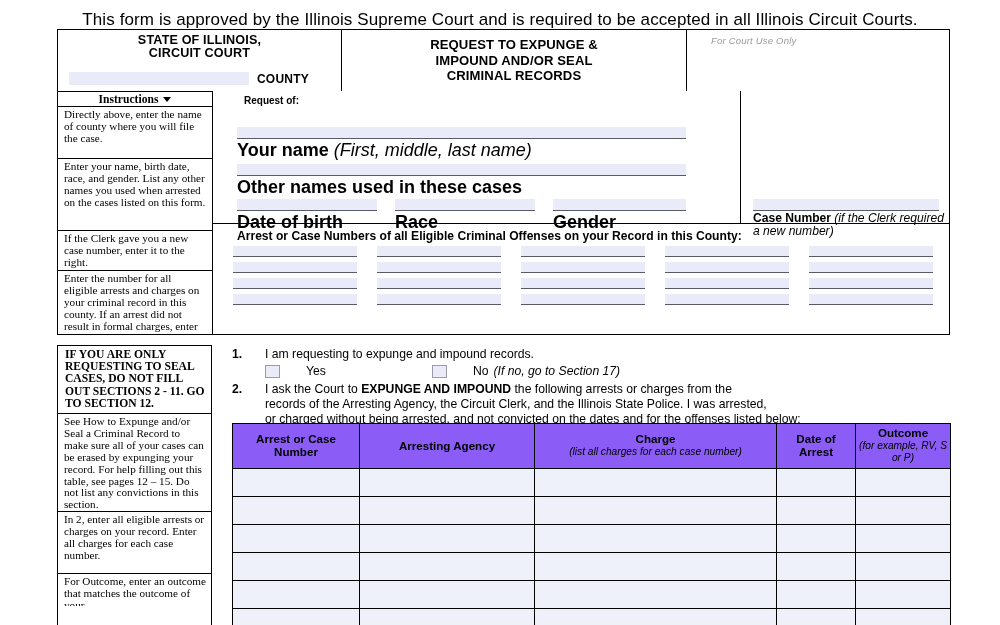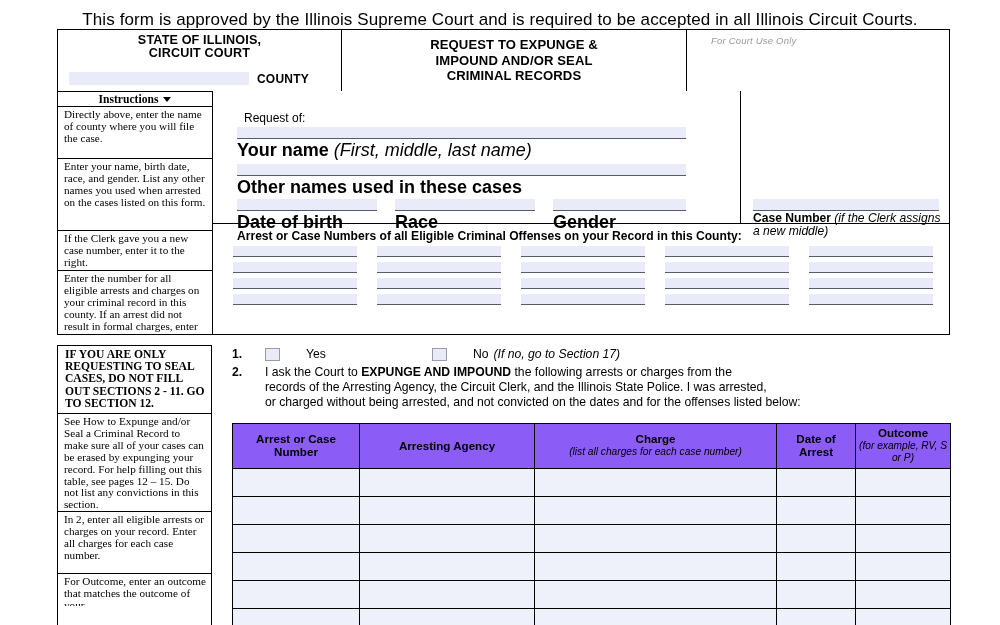--- a/index.html
+++ b/index.html
@@ -91,21 +91,21 @@
     position:absolute;left:0;top:0;width:528px;height:133px;
     box-sizing:border-box;border-right:1.6px solid #000;border-bottom:1.6px solid #000;
   }
   .caseblock{
     position:absolute;left:528px;top:0;width:208px;height:133px;
     box-sizing:border-box;border-bottom:1.6px solid #000;
   }
   .numbersblock{position:absolute;left:0;top:133px;width:736px;height:110px;}
 
   .reqof{
-    position:absolute;left:31px;top:20px;font-size:12px;
+    position:absolute;left:31px;top:4px;font-size:10px;font-weight:bold;
   }
   .blank{background:#e9ecf8;border-bottom:1.1px solid #5a5a66;}
   .lbl{font-size:18px;font-weight:bold;}
   .lbl i{font-weight:normal;font-style:italic;}
 
   .fld-name{position:absolute;left:24px;top:36px;width:449px;height:11px;}
   .cap-name{position:absolute;left:24px;top:49px;}
   .fld-other{position:absolute;left:24px;top:73px;width:449px;height:11px;}
   .cap-other{position:absolute;left:24px;top:86px;}
   .fld-dob{position:absolute;left:24px;top:108px;width:140px;height:11px;}
@@ -238,21 +238,21 @@
         <div class="lbl cap-race">Race</div>
 
         <div class="blank fld-gender"></div>
         <div class="lbl cap-gender">Gender</div>
       </div>
 
       <div class="caseblock">
         <div class="blank fld-case"></div>
         <div class="cap-case">
           <span>Case Number</span>
-          <i>(if the Clerk assigns a new middle)</i>
+          <i>(if the Clerk required a new number)</i>
         </div>
       </div>
 
       <div class="numbersblock">
         <div class="numtitle">Arrest or Case Numbers of all Eligible Criminal Offenses on your Record in this County:</div>
         <div class="numgrid" id="numgrid">
             <div class="blank"></div>
             <div class="blank"></div>
             <div class="blank"></div>
             <div class="blank"></div>
@@ -284,20 +284,21 @@
       <div class="warn">IF YOU ARE ONLY REQUESTING TO SEAL CASES, DO NOT FILL OUT SECTIONS 2 - 11. GO TO SECTION 12.</div>
       <div class="instr-cell" style="height:98px">See How to Expunge and/or Seal a Criminal Record to make sure all of your cases can be erased by expunging your record. For help filling out this table, see pages 12 – 15.  Do not list any convictions in this section.</div>
       <div class="instr-cell" style="height:62px">In 2, enter all eligible arrests or charges on your record. Enter all charges for each case number.</div>
       <div class="instr-cell last" style="height:32px">For Outcome, enter an outcome that matches the outcome of your</div>
     </div>
 
     <div class="lowright">
 
       <div class="numitem" style="margin-top:2px">
         <span class="n">1.</span>
+        <span class="t">I am requesting to expunge and impound records.</span>
         <div class="cbrow">
           <span class="cbox"></span>
           <span class="cl">Yes</span>
           <span class="gap"></span>
           <span class="cbox"></span>
           <span class="cl">No</span>
           <span class="cl it" style="margin-left:5px">(If no, go to Section 17)</span>
         </div>
       </div>
 

